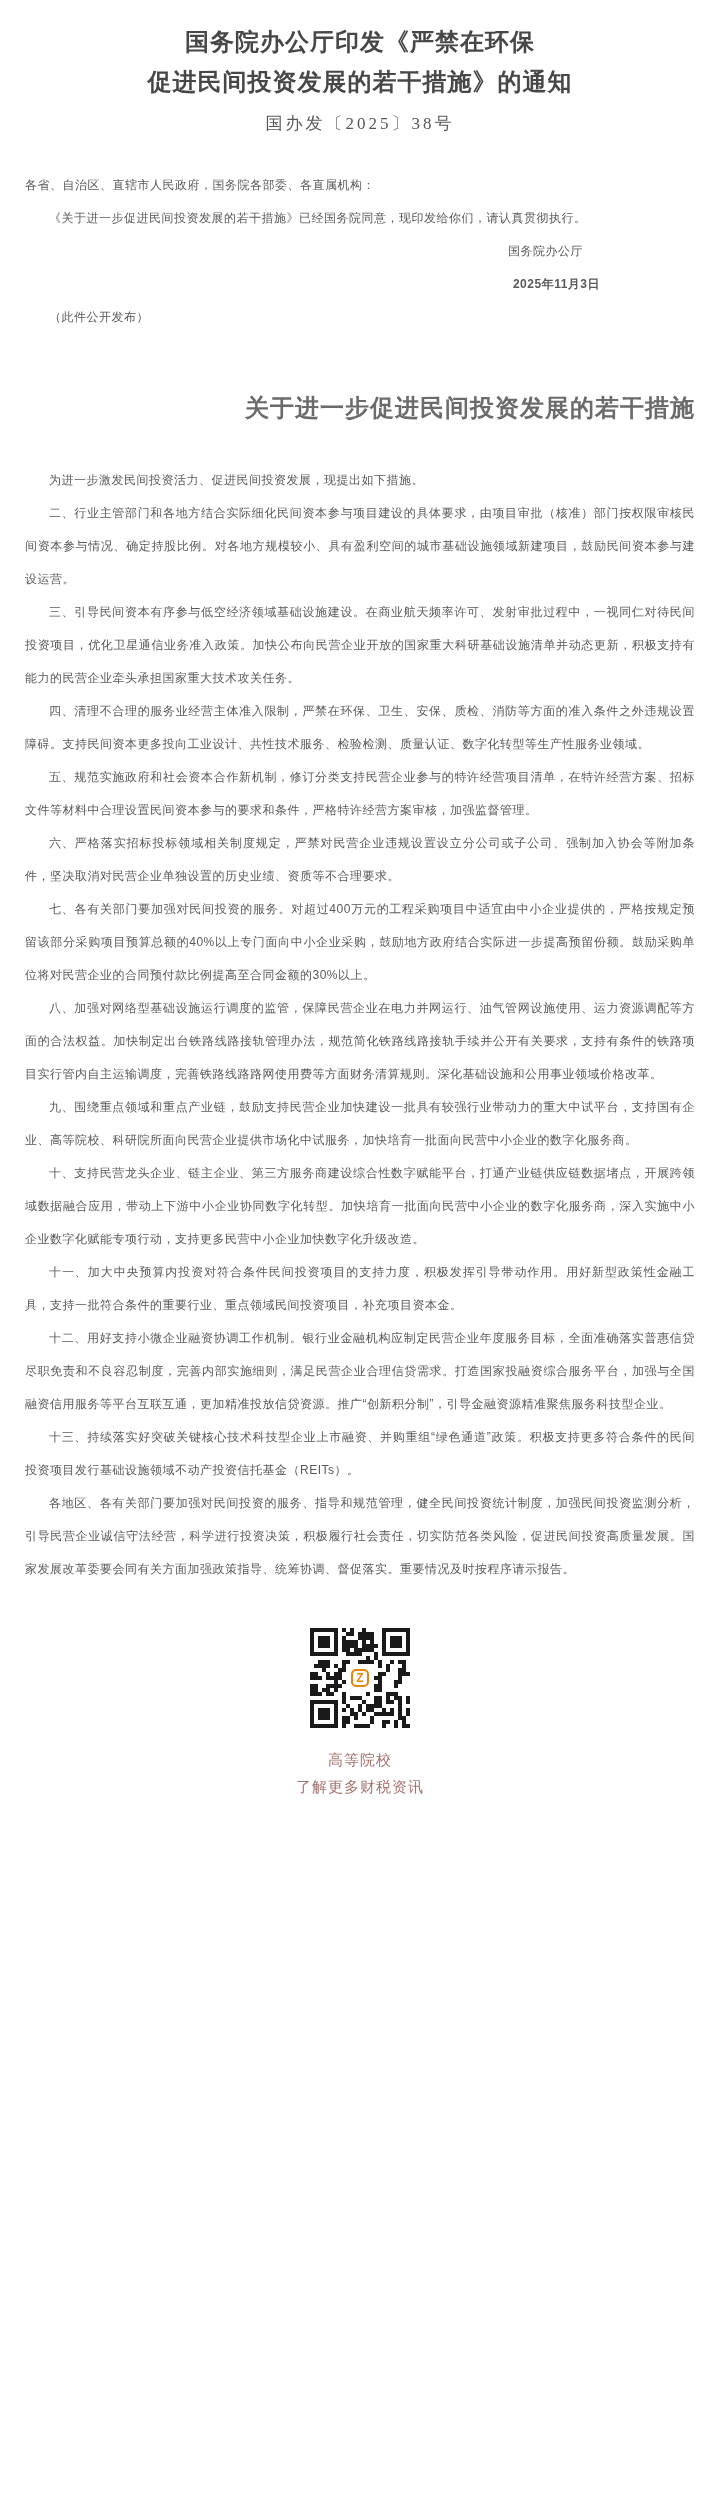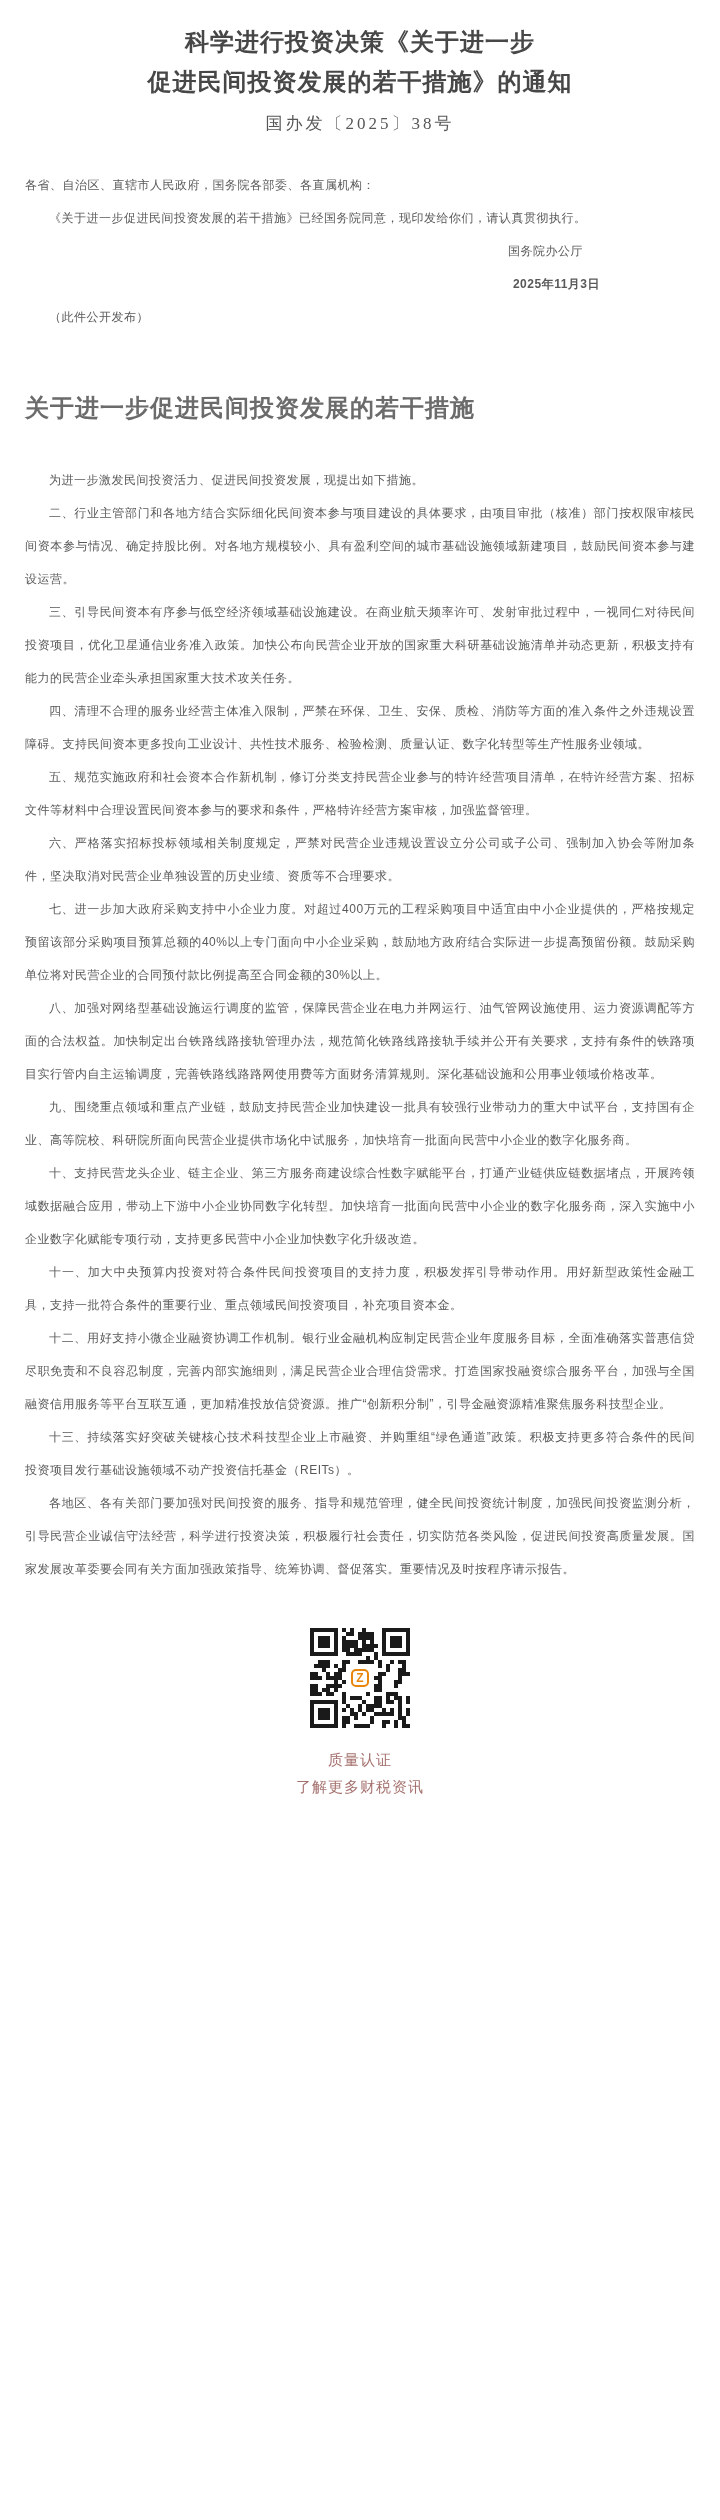--- a/index.html
+++ b/index.html
@@ -23,21 +23,21 @@
   .bodytext p{
     font-size:12px;line-height:33px;letter-spacing:0.5px;
     text-align:justify;margin:0;color:#595959;
   }
   .indent{text-indent:2em;}
   .addressee{margin-top:34px !important;}
   .sig{text-align:right !important;padding-right:112px;}
   .sig-date{text-align:right !important;padding-right:95px;font-weight:bold;}
   .measures-title{
     font-size:24px;font-weight:bold;color:#6b6b6b;letter-spacing:1px;
-    text-align:left;margin:58px 0 16px;line-height:32px;
+    text-align:right;margin:58px 0 16px;line-height:32px;
   }
   .measures{margin-top:40px;}
   
   .qr-wrap{margin-top:42px;text-align:center;position:relative;height:100px;}
   .qr-box{position:relative;display:inline-block;width:100px;height:100px;}
   .qr-box svg{display:block;}
   .qr-logo{
     position:absolute;left:50%;top:50%;width:24px;height:24px;
     transform:translate(-50%,-50%);
     background:#ffffff;border-radius:5px;
@@ -56,21 +56,21 @@
     text-align:center;font-size:15px;line-height:27px;margin:0;
     color:#a5716e;letter-spacing:1px;
   }
 </style>
 </head>
 <body>
 
 <div class="page">
 
   <h1 class="title">
-    <span>科学进行投资决策《关于进一步</span><br>
+    <span>国务院办公厅印发《严禁在环保</span><br>
     <span>促进民间投资发展的若干措施》的通知</span>
   </h1>
 
   <p class="docnum">国办发〔2025〕38号</p>
 
   <div class="bodytext">
     <p class="addressee">各省、自治区、直辖市人民政府，国务院各部委、各直属机构：</p>
     <p class="indent">《关于进一步促进民间投资发展的若干措施》已经国务院同意，现印发给你们，请认真贯彻执行。</p>
     <p class="sig">国务院办公厅</p>
     <p class="sig-date">2025年11月3日</p>
@@ -79,21 +79,21 @@
 
   <h2 class="measures-title">关于进一步促进民间投资发展的若干措施</h2>
 
   <div class="bodytext measures">
     <p class="indent">为进一步激发民间投资活力、促进民间投资发展，现提出如下措施。</p>
     <p class="indent">二、行业主管部门和各地方结合实际细化民间资本参与项目建设的具体要求，由项目审批（核准）部门按权限审核民间资本参与情况、确定持股比例。对各地方规模较小、具有盈利空间的城市基础设施领域新建项目，鼓励民间资本参与建设运营。</p>
     <p class="indent">三、引导民间资本有序参与低空经济领域基础设施建设。在商业航天频率许可、发射审批过程中，一视同仁对待民间投资项目，优化卫星通信业务准入政策。加快公布向民营企业开放的国家重大科研基础设施清单并动态更新，积极支持有能力的民营企业牵头承担国家重大技术攻关任务。</p>
     <p class="indent">四、清理不合理的服务业经营主体准入限制，严禁在环保、卫生、安保、质检、消防等方面的准入条件之外违规设置障碍。支持民间资本更多投向工业设计、共性技术服务、检验检测、质量认证、数字化转型等生产性服务业领域。</p>
     <p class="indent">五、规范实施政府和社会资本合作新机制，修订分类支持民营企业参与的特许经营项目清单，在特许经营方案、招标文件等材料中合理设置民间资本参与的要求和条件，严格特许经营方案审核，加强监督管理。</p>
     <p class="indent">六、严格落实招标投标领域相关制度规定，严禁对民营企业违规设置设立分公司或子公司、强制加入协会等附加条件，坚决取消对民营企业单独设置的历史业绩、资质等不合理要求。</p>
-    <p class="indent">七、进一步加大政府采购支持中小企业力度。对超过400万元的工程采购项目中适宜由中小企业提供的，严格按规定预留该部分采购项目预算总额的40%以上专门面向中小企业采购，鼓励地方政府结合实际进一步提高预留份额。鼓励采购单位将对民营企业的合同预付款比例提高至合同金额的30%以上。</p>
+    <p class="indent">七、各有关部门要加强对民间投资的服务。对超过400万元的工程采购项目中适宜由中小企业提供的，严格按规定预留该部分采购项目预算总额的40%以上专门面向中小企业采购，鼓励地方政府结合实际进一步提高预留份额。鼓励采购单位将对民营企业的合同预付款比例提高至合同金额的30%以上。</p>
     <p class="indent">八、加强对网络型基础设施运行调度的监管，保障民营企业在电力并网运行、油气管网设施使用、运力资源调配等方面的合法权益。加快制定出台铁路线路接轨管理办法，规范简化铁路线路接轨手续并公开有关要求，支持有条件的铁路项目实行管内自主运输调度，完善铁路线路路网使用费等方面财务清算规则。深化基础设施和公用事业领域价格改革。</p>
     <p class="indent">九、围绕重点领域和重点产业链，鼓励支持民营企业加快建设一批具有较强行业带动力的重大中试平台，支持国有企业、高等院校、科研院所面向民营企业提供市场化中试服务，加快培育一批面向民营中小企业的数字化服务商。</p>
     <p class="indent">十、支持民营龙头企业、链主企业、第三方服务商建设综合性数字赋能平台，打通产业链供应链数据堵点，开展跨领域数据融合应用，带动上下游中小企业协同数字化转型。加快培育一批面向民营中小企业的数字化服务商，深入实施中小企业数字化赋能专项行动，支持更多民营中小企业加快数字化升级改造。</p>
     <p class="indent">十一、加大中央预算内投资对符合条件民间投资项目的支持力度，积极发挥引导带动作用。用好新型政策性金融工具，支持一批符合条件的重要行业、重点领域民间投资项目，补充项目资本金。</p>
     <p class="indent">十二、用好支持小微企业融资协调工作机制。银行业金融机构应制定民营企业年度服务目标，全面准确落实普惠信贷尽职免责和不良容忍制度，完善内部实施细则，满足民营企业合理信贷需求。打造国家投融资综合服务平台，加强与全国融资信用服务等平台互联互通，更加精准投放信贷资源。推广“创新积分制”，引导金融资源精准聚焦服务科技型企业。</p>
     <p class="indent">十三、持续落实好突破关键核心技术科技型企业上市融资、并购重组“绿色通道”政策。积极支持更多符合条件的民间投资项目发行基础设施领域不动产投资信托基金（REITs）。</p>
     <p class="indent">各地区、各有关部门要加强对民间投资的服务、指导和规范管理，健全民间投资统计制度，加强民间投资监测分析，引导民营企业诚信守法经营，科学进行投资决策，积极履行社会责任，切实防范各类风险，促进民间投资高质量发展。国家发展改革委要会同有关方面加强政策指导、统筹协调、督促落实。重要情况及时按程序请示报告。</p>
   </div>
 
   <div class="qr-wrap">
@@ -296,18 +296,18 @@
           <rect x="4" y="76" width="20" height="20" fill="#fff"></rect>
           <rect x="8" y="80" width="12" height="12" fill="#1a1a1a"></rect>
         </svg>
       <div class="qr-logo">
         <div class="qr-logo-inner">Z</div>
       </div>
     </div>
   </div>
 
   <div class="footer">
-    <p>质量认证</p>
+    <p>高等院校</p>
     <p>了解更多财税资讯</p>
 
   </div>
 
 </div>
 
 </body></html>

